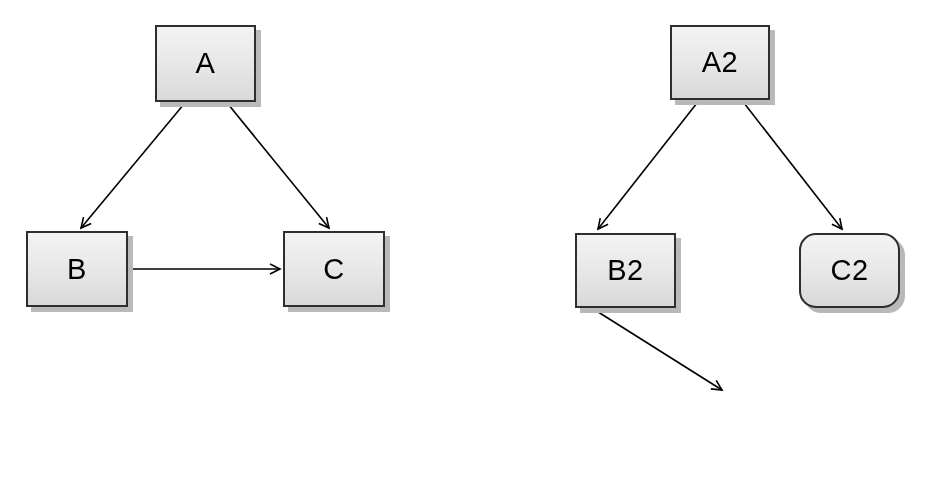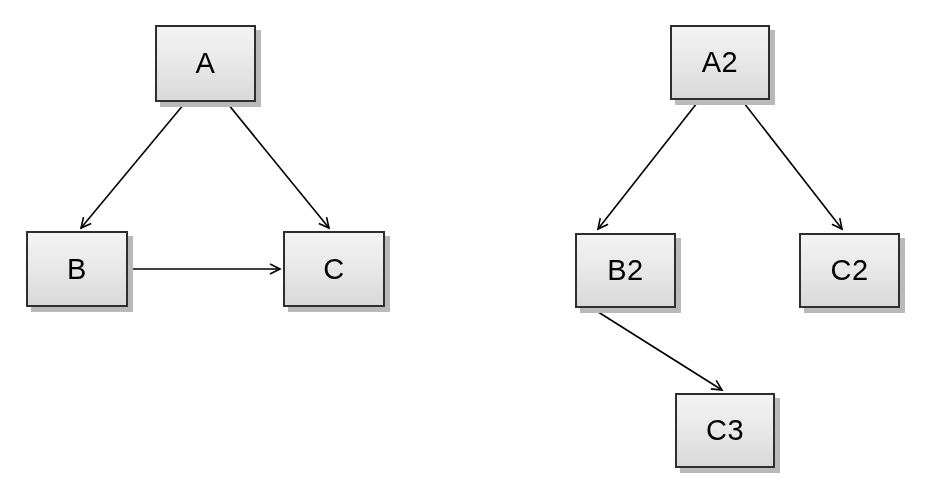--- a/index.html
+++ b/index.html
@@ -76,21 +76,18 @@
   </div>
 
   <div class="node" style="left:670px; top:25px;  width:100px; height:75px;">
     <span>A2</span>
   </div>
 
   <div class="node" style="left:543px; top:233px; width:101px; height:75px;margin-left:32px;">
     <span>B2</span>
   </div>
 
-  <div class="node" style="left:799px; top:233px; width:101px; height:75px;">
+  <div class="node" style="left:799px; top:233px; width:101px; height:75px;border-radius:17px;">
     <span>C2</span>
   </div>
 
-  <div class="node" style="left:675px; top:393px; width:100px; height:75px;">
-    <span>C3</span>
-  </div>
 
 </div>
 
 </body></html>

